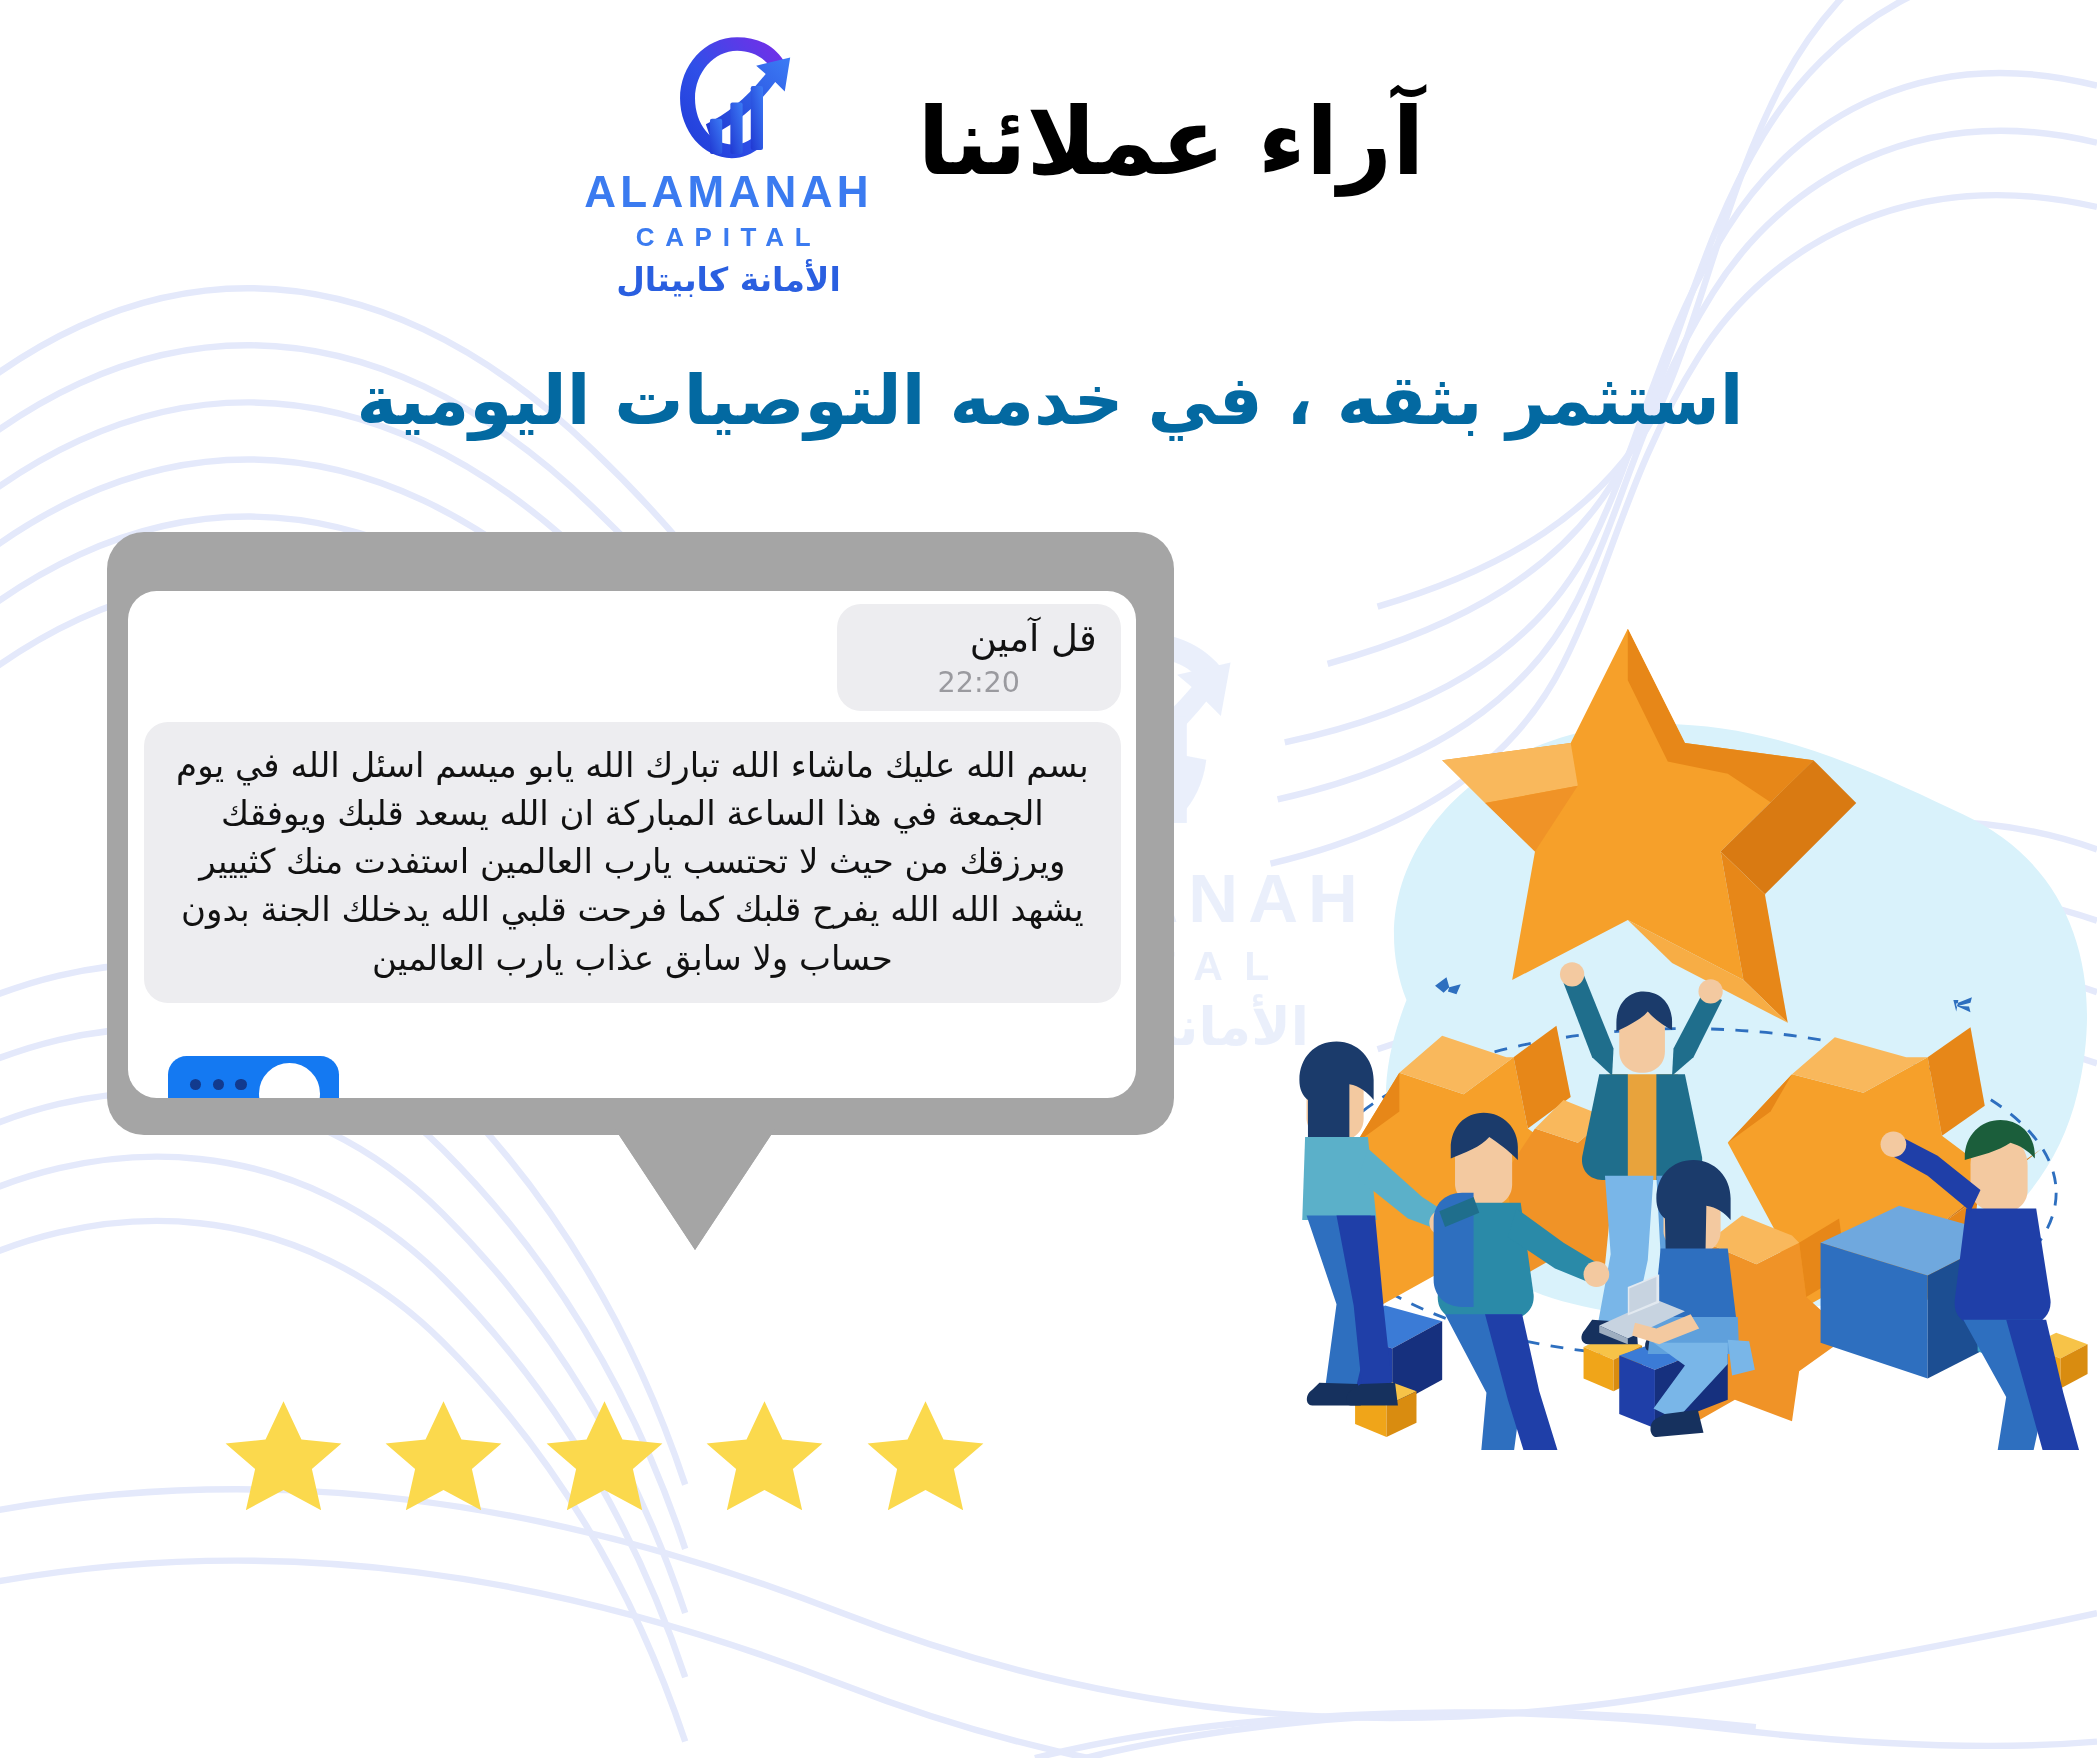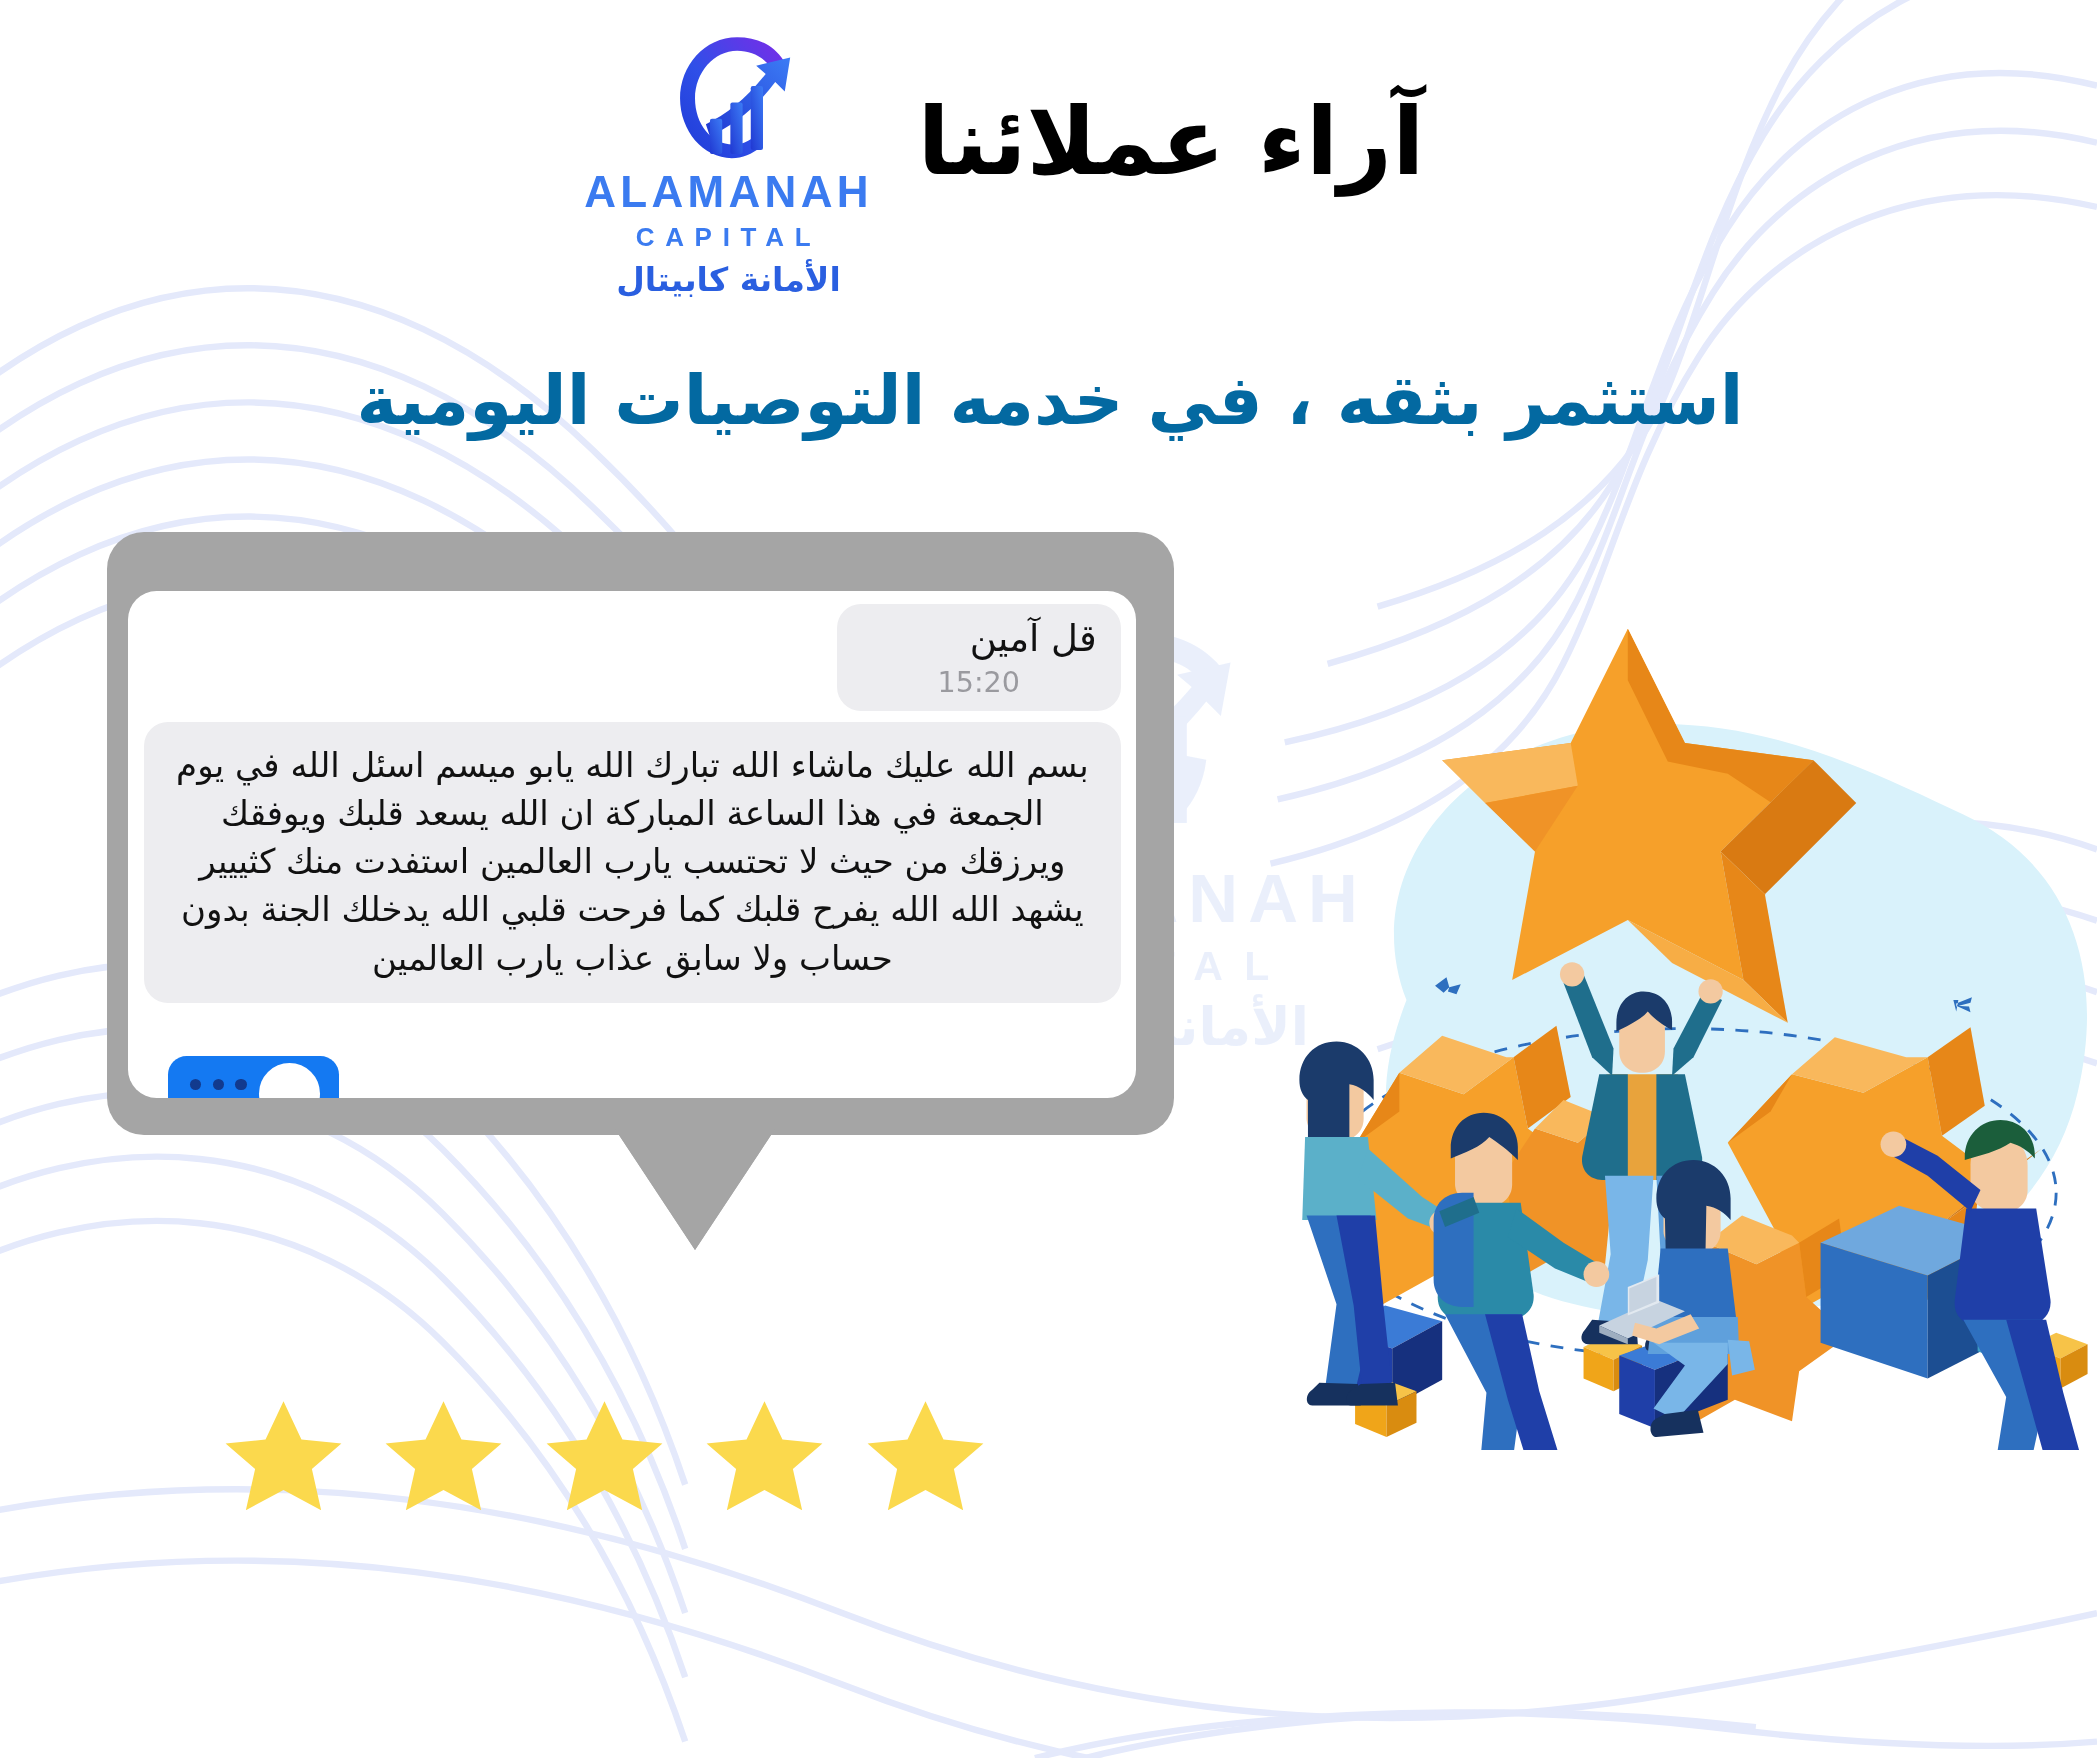--- a/index.html
+++ b/index.html
@@ -217,21 +217,21 @@
 
   <div class="title-main">آراء عملائنا</div>
   <div class="title-sub">استثمر بثقه ، في خدمه التوصيات اليومية</div>
 
   <div class="bubble-wrap">
     <div class="bubble-grey">
       <div class="bubble-white">
 
         <div class="msg msg-top">
           <div class="msg-text">قل آمين</div>
-          <div class="msg-time">15:20</div>
+          <div class="msg-time">22:20</div>
         </div>
 
         <div class="msg msg-body">
           <div class="msg-text">بسم الله عليك ماشاء الله تبارك الله يابو ميسم اسئل الله في يوم الجمعة في هذا الساعة المباركة ان الله يسعد قلبك ويوفقك ويرزقك من حيث لا تحتسب يارب العالمين استفدت منك كثييير يشهد الله الله يفرح قلبك كما فرحت قلبي الله يدخلك الجنة بدون حساب ولا سابق عذاب يارب العالمين</div>
         </div>
 
         <div class="msg-action">
           <span class="dots">
               <i></i>
               <i></i>

